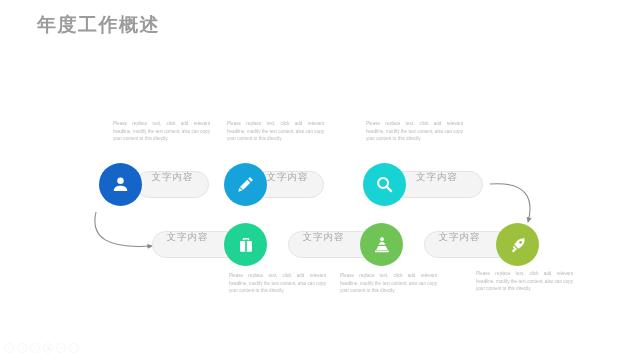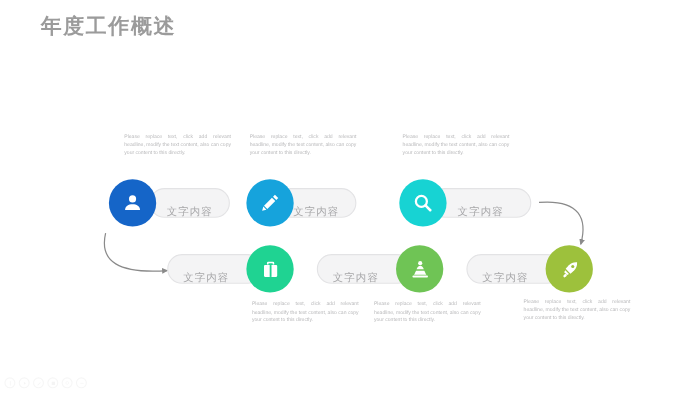--- a/index.html
+++ b/index.html
@@ -27,21 +27,21 @@
 
   
   .node { position:absolute; }
 
   
   .pill {
     position:absolute;
     height:27px; border-radius:14px;
     background:#f4f4f5;
     border:1px solid #e3e3e5;
-    display:flex; align-items:flex-end; justify-content:center;
+    display:flex; align-items:flex-start; justify-content:center;
   }
   .pill-label {
     font-size:9.5px; color:#a6a6a8; letter-spacing:1px;
     font-family:"DejaVu Sans","Liberation Sans",sans-serif;
     line-height:1;
   }
 
   
   .circle {
     position:absolute;

